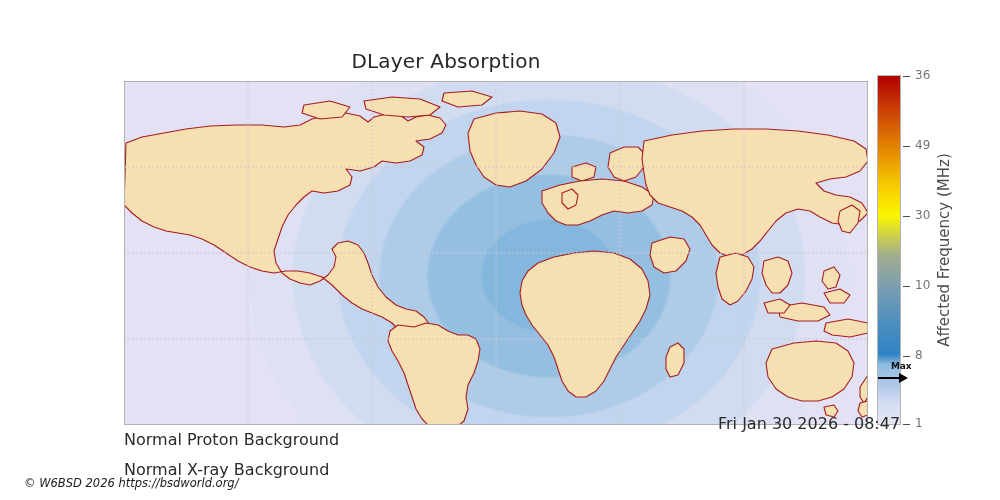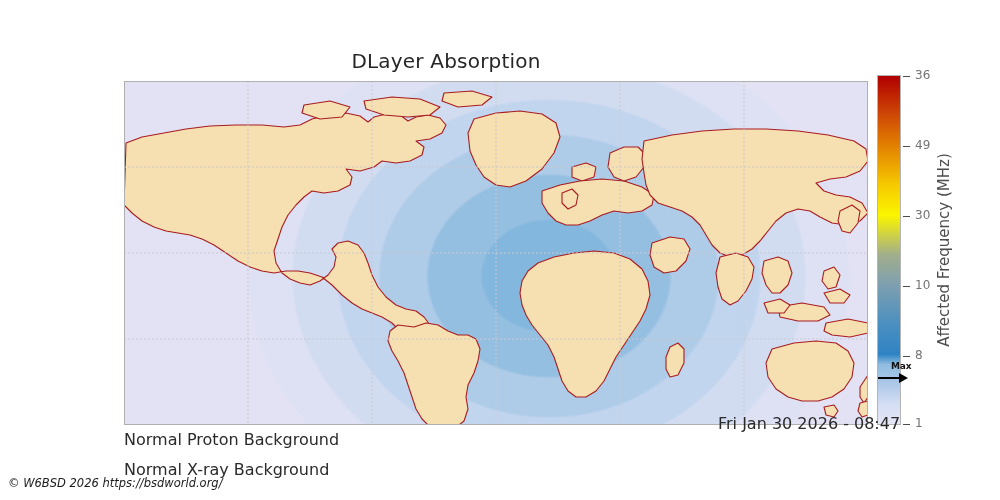--- a/index.html
+++ b/index.html
@@ -59,21 +59,21 @@
 
   
   .note{
     position:absolute;font-size:16px;color:#2a2a2a;white-space:nowrap;
   }
   .note-proton{left:124px;top:430px;}
   .note-xray{left:124px;top:460px;}
   .note-date{left:718px;top:414px;}
 
   .footer{
-    position:absolute;left:8px;top:476px;font-size:11.5px;color:#1a1a1a;
+    position:absolute;left:24px;top:476px;font-size:11.5px;color:#1a1a1a;
     font-style:italic;white-space:nowrap;
   }
 </style>
 </head>
 <body>
 
 <div class="page">
 
   <div class="chart-title">DLayer Absorption</div>
 

